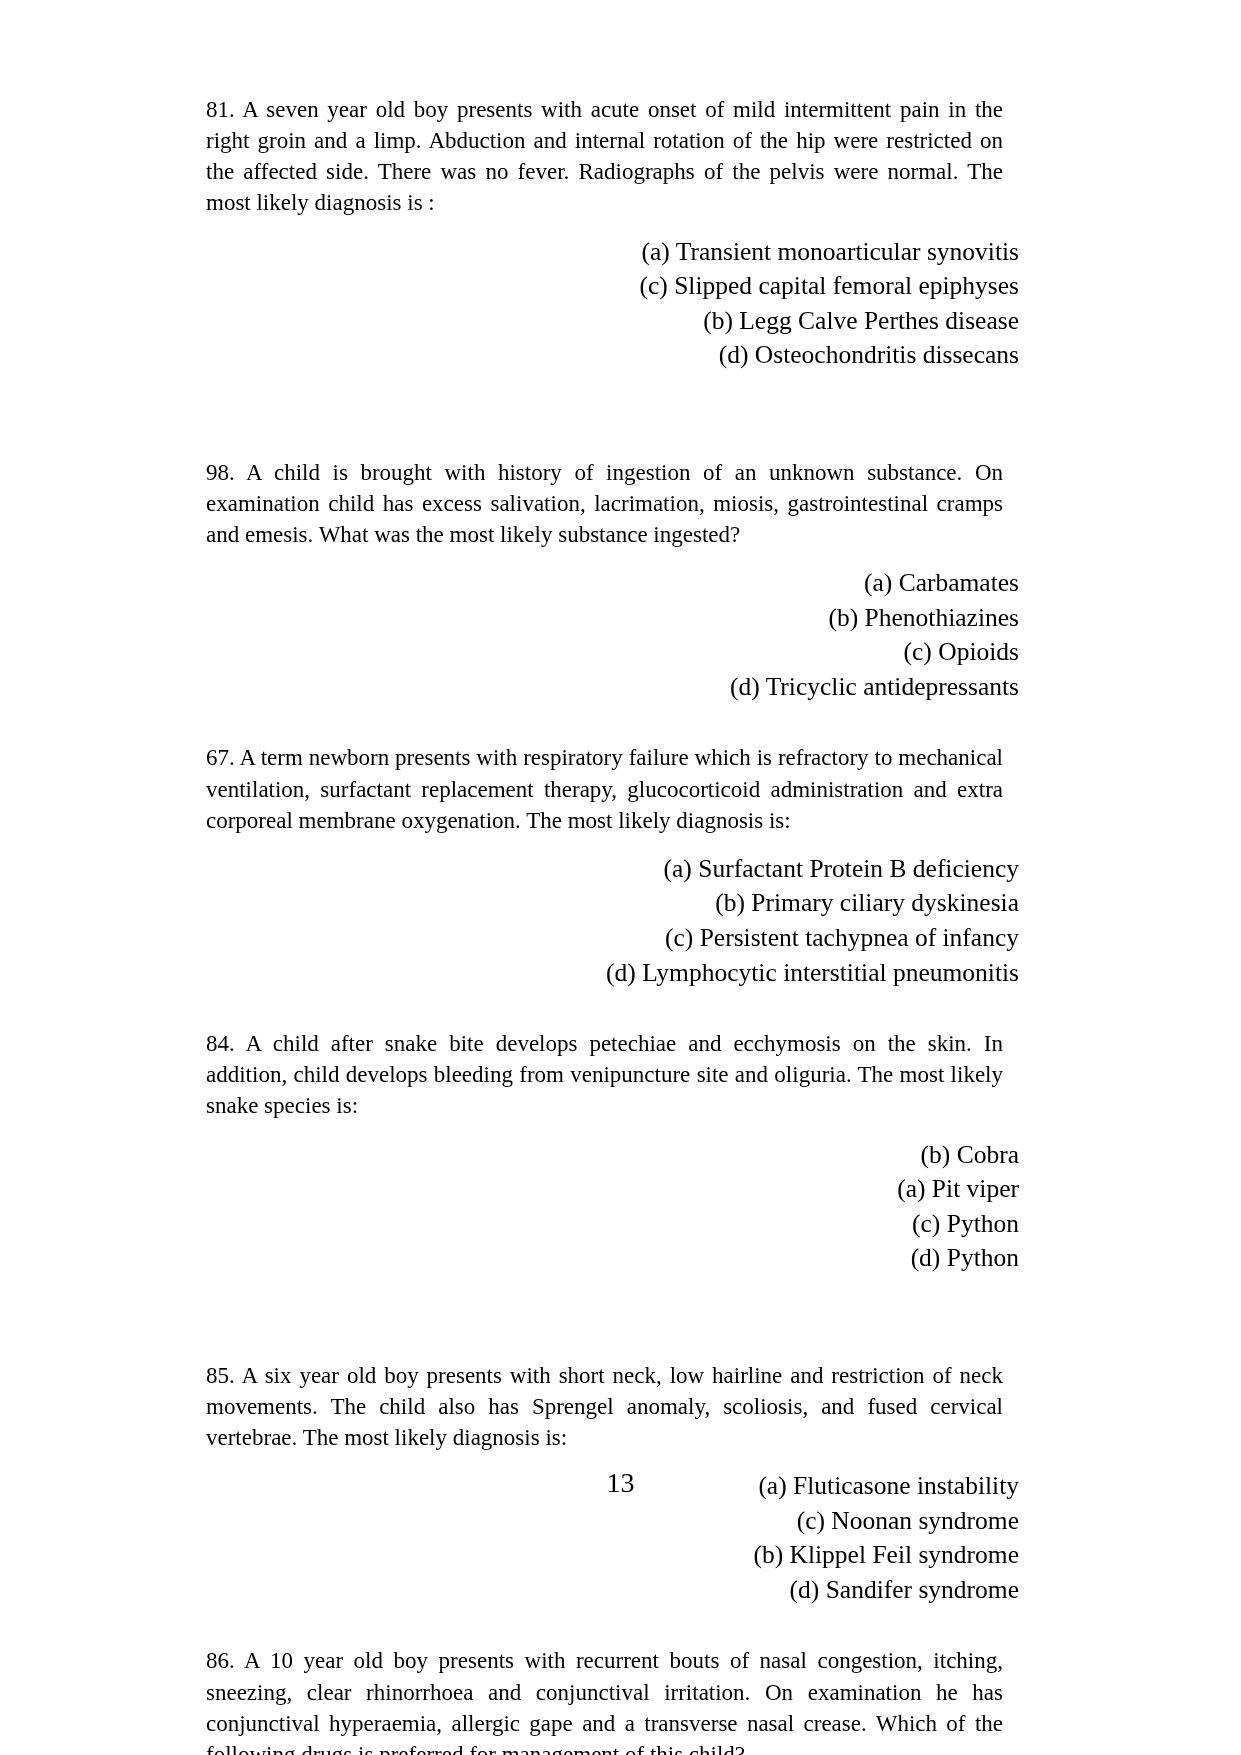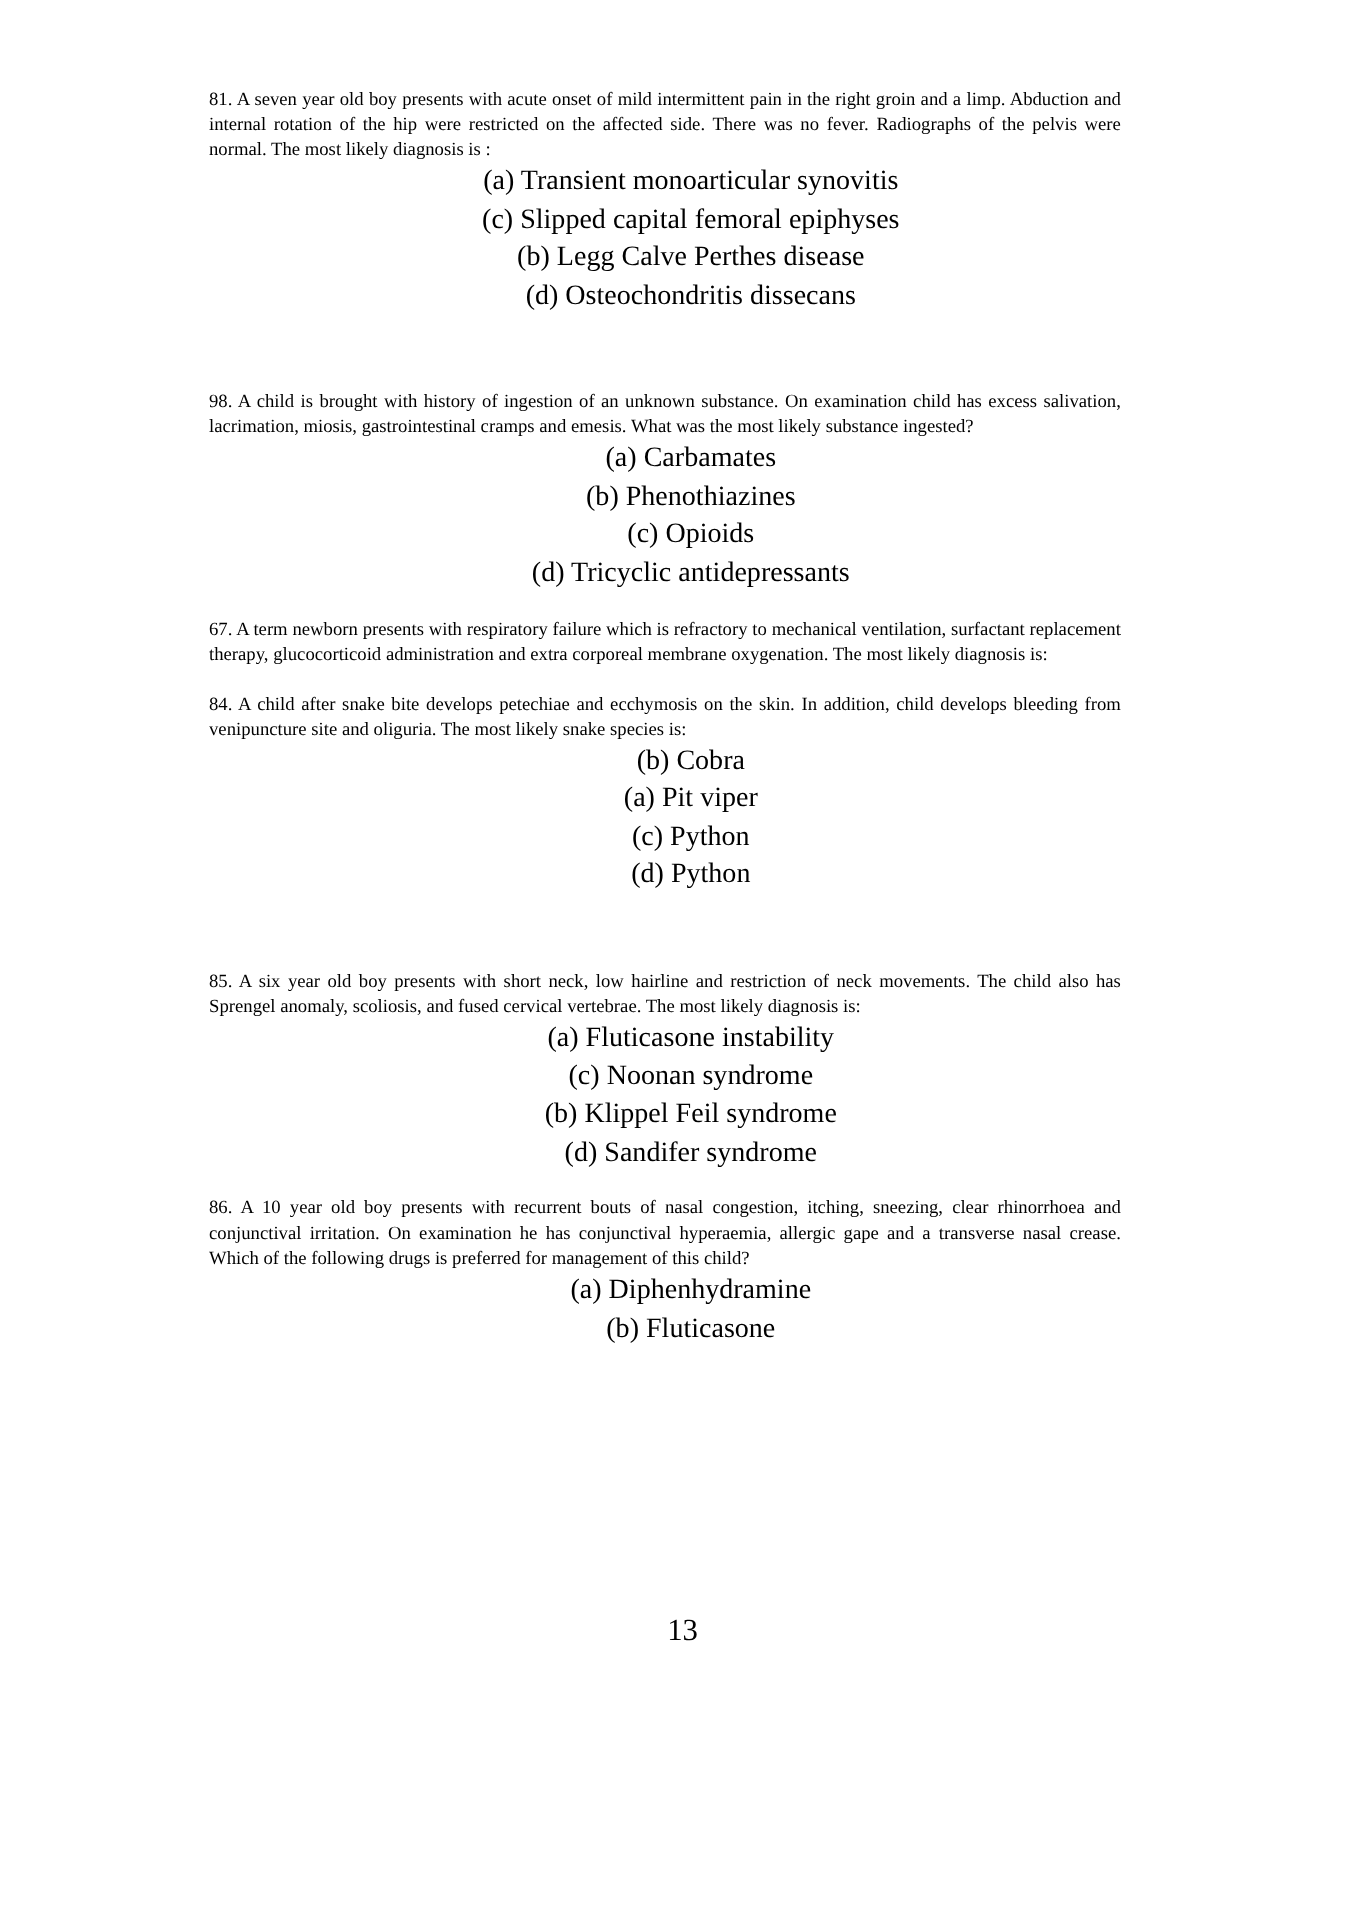--- a/index.html
+++ b/index.html
@@ -21,37 +21,37 @@
     padding: 78px 222px 0 190px;
     overflow: hidden;
   }
   .content {
     width: 829px;
   }
   .question-block {
     margin: 0 0 0 0;
   }
   .q-stem {
-    font-size: 17px;
+    font-size: 23px;
     line-height: 1.355;
     text-align: justify;
     text-justify: inter-word;
-    margin: 0;
+    margin: 16px;
     padding: 0;
     hyphens: none;
   }
   .q-options {
     list-style: none;
     margin: 0;
     padding: 0 0 0 47px;
   }
   .q-options li {
     font-size: 25.5px;
     line-height: 1.355;
-    text-align: center;
+    text-align: right;
     white-space: nowrap;
   }
   .gap-small  { height: 22px; }
   .gap-large  { height: 68px; }
   .page-number {
     position: absolute;
     left: 0;
     right: 0;
     top: 1466px;
     text-align: center;
@@ -84,20 +84,26 @@
         <li>(b) Phenothiazines</li>
         <li>(c) Opioids</li>
         <li>(d) Tricyclic antidepressants</li>
       </ul>
     </div>
 
     <div class="gap-small"></div>
 
     <div class="question-block">
       <p class="q-stem">67. A term newborn presents with respiratory failure which is refractory to mechanical ventilation, surfactant replacement therapy, glucocorticoid administration and extra corporeal membrane oxygenation. The most likely diagnosis is:</p>
+      <ul class="q-options">
+        <li>(a) Surfactant Protein B deficiency</li>
+        <li>(b) Primary ciliary dyskinesia</li>
+        <li>(c) Persistent tachypnea of infancy</li>
+        <li>(d) Lymphocytic interstitial pneumonitis</li>
+      </ul>
     </div>
 
     <div class="gap-small"></div>
 
     <div class="question-block">
       <p class="q-stem">84. A child after snake bite develops petechiae and ecchymosis on the skin. In addition, child develops bleeding from venipuncture site and oliguria. The most likely snake species is:</p>
       <ul class="q-options">
         <li>(b) Cobra</li>
         <li>(a) Pit viper</li>
         <li>(c) Python</li>

